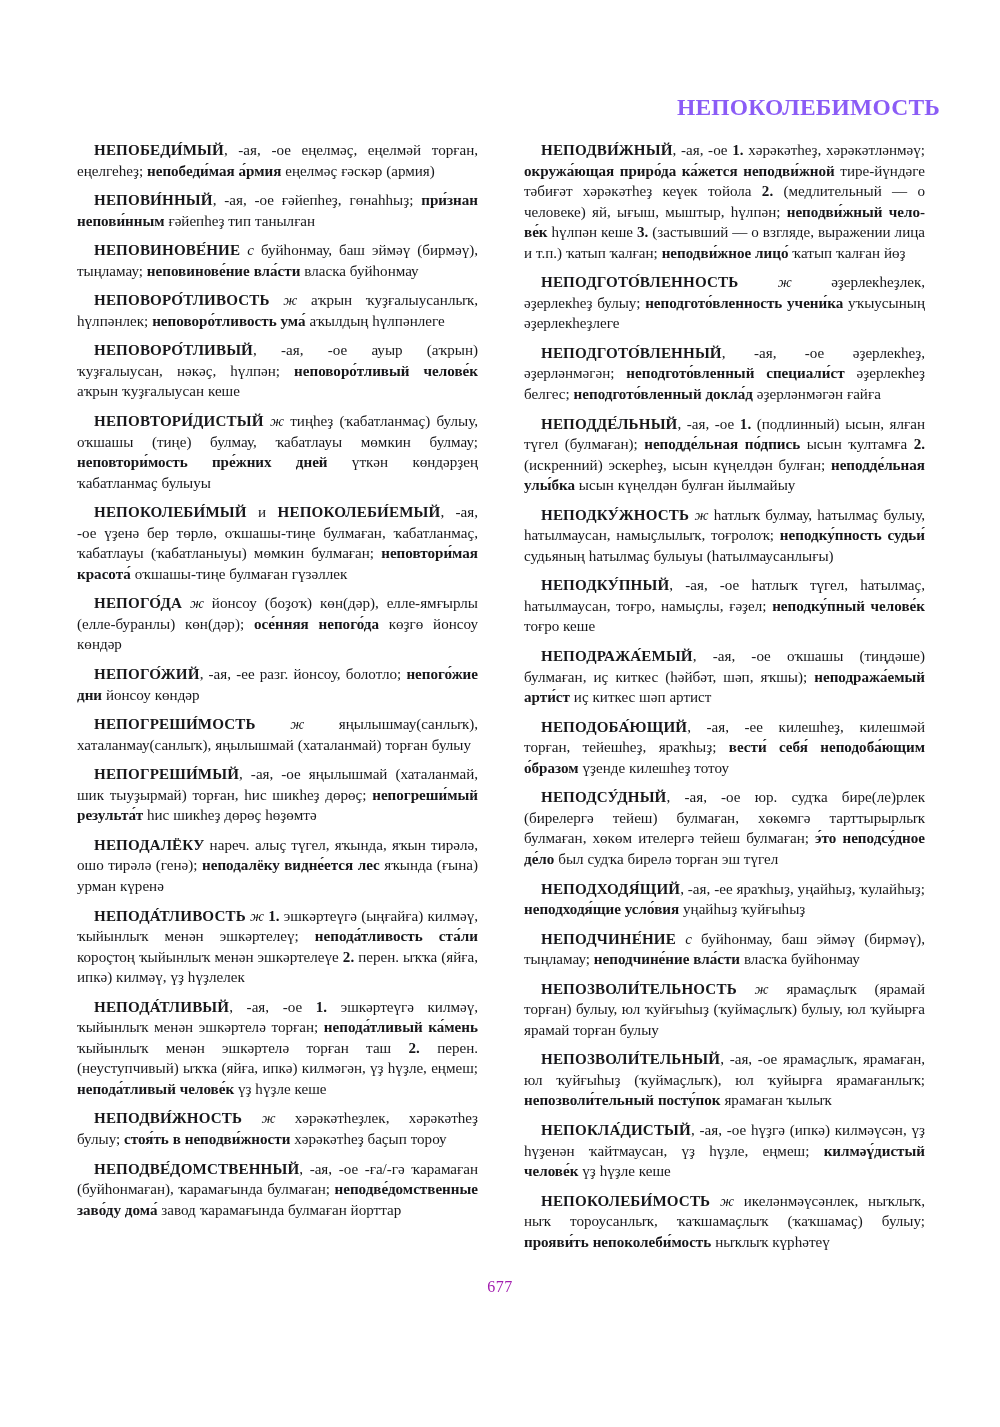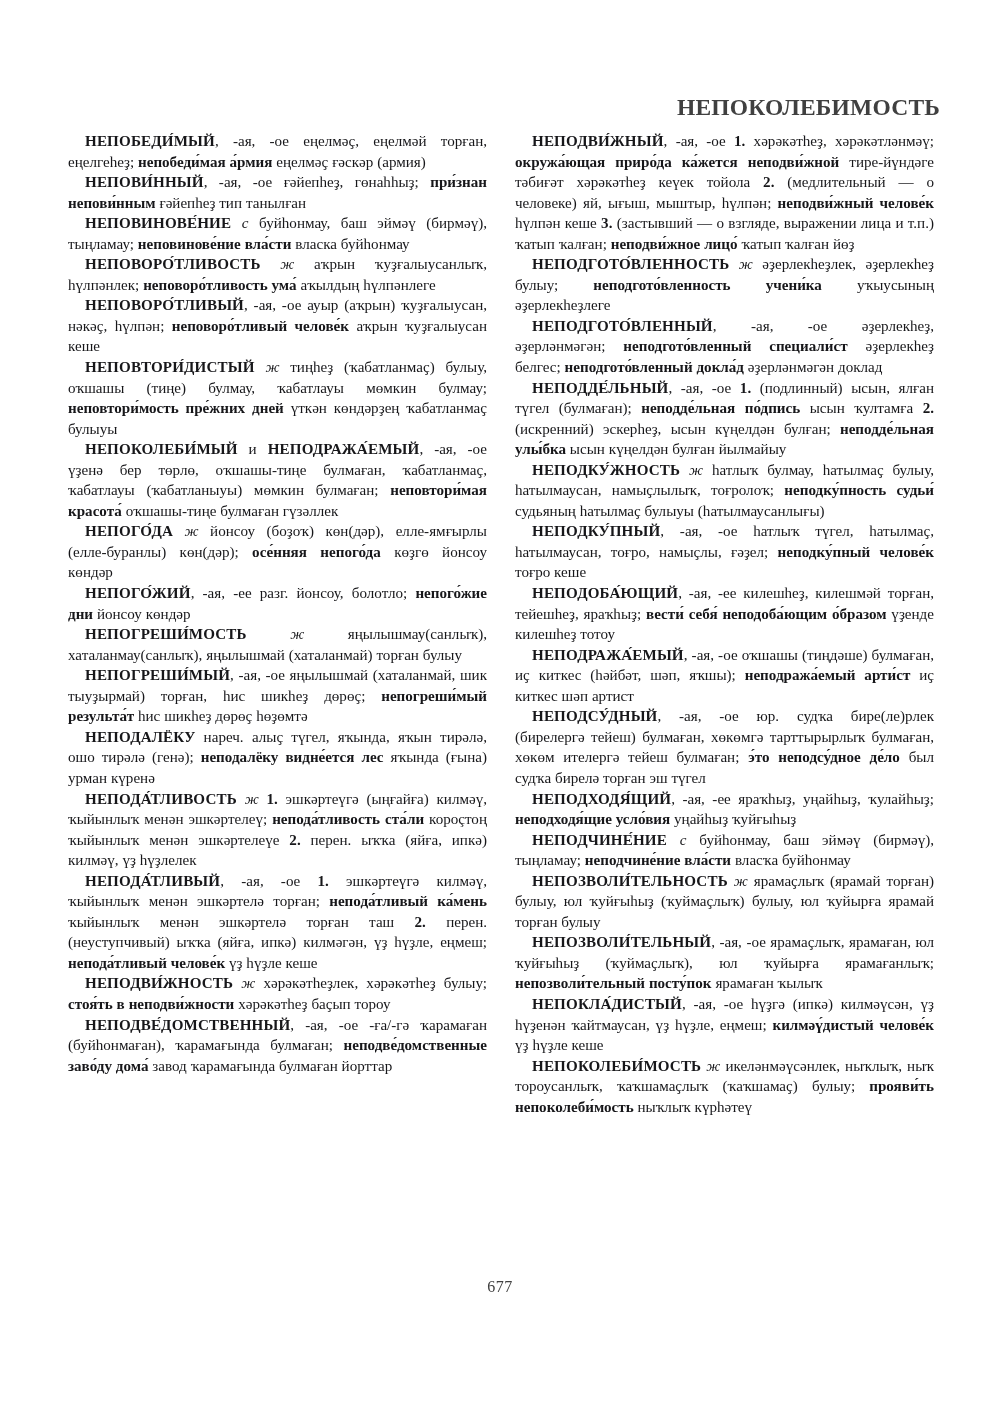--- a/index.html
+++ b/index.html
@@ -28,21 +28,21 @@
   .running-head {
     position: absolute;
     left: 60px;
     top: 95px;
     width: 880px;
     text-align: right;
     font-size: 23.5px;
     font-weight: bold;
     letter-spacing: 0.2px;
     line-height: 1.1;
-    color: #404040;
+    color: #8b5cf6;
   }
 
   
   .columns {
     position: absolute;
     left: 68px;
     top: 131px;
     width: 866px;
     height: 1125px;
     display: flex;
@@ -54,21 +54,21 @@
     line-height: 20.55px;
     text-align: justify;
     text-justify: inter-word;
     hyphens: manual;
     word-spacing: 0.1px;
   }
   .col.right { width: 419px; }
 
   
   .entry {
-    margin: 0;
+    margin: 9px;
     padding: 0;
     text-indent: 17px;
   }
   .entry + .entry { margin-top: 0; }
 
   
   .hw {
     font-weight: bold;
     letter-spacing: 0.15px;
   }
@@ -82,21 +82,21 @@
   .n { font-weight: bold; }
 
   
   .folio {
     position: absolute;
     left: 0;
     top: 1278px;
     width: 1000px;
     text-align: center;
     font-size: 16px;
-    color: #404040;
+    color: #a21caf;
   }
   .folio span { letter-spacing: 0.5px; }
 </style>
 </head>
 <body>
 
 <div class="page">
 
   <div class="running-head">НЕПОКОЛЕБИМОСТЬ</div>
 
@@ -109,21 +109,21 @@
       <p class="entry"><span class="hw">НЕПОВИ́ННЫЙ</span><span>, -ая, -ое ғәйепһеҙ, гө­наһһыҙ; </span><span class="b">при́знан непови́нным</span><span> ғәйепһеҙ тип та­нылған</span></p>
 
       <p class="entry"><span class="hw">НЕПОВИНОВЕ́НИЕ</span><span class="g"> с </span><span>буйһонмау, баш эймәү (бирмәү), тыңламау; </span><span class="b">неповинове́ние вла́сти</span><span> власка буйһонмау</span></p>
 
       <p class="entry"><span class="hw">НЕПОВОРО́ТЛИВОСТЬ</span><span class="g"> ж </span><span>аҡрын ҡуҙғалыу­санлыҡ, һүлпәнлек; </span><span class="b">неповоро́тливость ума́</span><span> аҡылдың һүлпәнлеге</span></p>
 
       <p class="entry"><span class="hw">НЕПОВОРО́ТЛИВЫЙ</span><span>, -ая, -ое ауыр (аҡ­рын) ҡуҙғалыусан, нәкәҫ, һүлпән; </span><span class="b">неповоро́тли­вый челове́к</span><span> аҡрын ҡуҙғалыусан кеше</span></p>
 
       <p class="entry"><span class="hw">НЕПОВТОРИ́ДИСТЫЙ</span><span class="g"> ж </span><span>тиңһеҙ (ҡабатлан­маҫ) булыу, оҡшашы (тиңе) булмау, ҡабатлауы мөмкин булмау; </span><span class="b">неповтори́мость пре́жних дней</span><span> үткән көндәрҙең ҡабатланмаҫ булыуы</span></p>
 
-      <p class="entry"><span class="hw">НЕПОКОЛЕБИ́МЫЙ</span><span> и </span><span class="hw">НЕПОДРАЖА́Е­МЫЙ</span><span>, -ая, -ое үҙенә бер төрлө, оҡшашы-тиңе булмаған, ҡабатланмаҫ, ҡабатлауы (ҡабатланы­уы) мөмкин булмаған; </span><span class="b">неповтори́мая красота́</span><span> оҡшашы-тиңе булмаған гүзәллек</span></p>
+      <p class="entry"><span class="hw">НЕПОКОЛЕБИ́МЫЙ</span><span> и </span><span class="hw">НЕПОКОЛЕБИ́Е­МЫЙ</span><span>, -ая, -ое үҙенә бер төрлө, оҡшашы-тиңе булмаған, ҡабатланмаҫ, ҡабатлауы (ҡабатланы­уы) мөмкин булмаған; </span><span class="b">неповтори́мая красота́</span><span> оҡшашы-тиңе булмаған гүзәллек</span></p>
 
       <p class="entry"><span class="hw">НЕПОГО́ДА</span><span class="g"> ж </span><span>йонсоу (боҙоҡ) көн(дәр), ел­ле-ямғырлы (елле-буранлы) көн(дәр); </span><span class="b">осе́нняя непого́да</span><span> көҙгө йонсоу көндәр</span></p>
 
       <p class="entry"><span class="hw">НЕПОГО́ЖИЙ</span><span>, -ая, -ее </span><span class="i">разг.</span><span> йонсоу, болот­ло; </span><span class="b">непого́жие дни</span><span> йонсоу көндәр</span></p>
 
       <p class="entry"><span class="hw">НЕПОГРЕШИ́МОСТЬ</span><span class="g"> ж </span><span>яңылышмау(сан­лыҡ), хаталанмау(санлыҡ), яңылышмай (хата­ланмай) торған булыу</span></p>
 
       <p class="entry"><span class="hw">НЕПОГРЕШИ́МЫЙ</span><span>, -ая, -ое яңылышмай (хаталанмай, шик тыуҙырмай) торған, һис шикһеҙ дөрөҫ; </span><span class="b">непогреши́мый результа́т</span><span> һис шикһеҙ дөрөҫ һөҙөмтә</span></p>
 
       <p class="entry"><span class="hw">НЕПОДАЛЁКУ</span><span class="i"> нареч.</span><span> алыҫ түгел, яҡында, яҡын тирәлә, ошо тирәлә (генә); </span><span class="b">неподалёку видне́ется лес</span><span> яҡында (ғына) урман күренә</span></p>
@@ -137,31 +137,31 @@
       <p class="entry"><span class="hw">НЕПОДВЕ́ДОМСТВЕННЫЙ</span><span>, -ая, -ое -ға/-гә ҡарамаған (буйһонмаған), ҡарамағында булмаған; </span><span class="b">неподве́домственные заво́ду дома́</span><span> за­вод ҡарамағында булмаған йорттар</span></p>
 
     </div>
 
     <div class="col right">
 
       <p class="entry"><span class="hw">НЕПОДВИ́ЖНЫЙ</span><span>, -ая, -ое </span><span class="n">1.</span><span> хәрәкәтһеҙ, хәрәкәтләнмәү; </span><span class="b">окружа́ющая приро́да ка́жется неподви́жной</span><span> тире-йүндәге тәбиғәт хәрәкәтһеҙ кеүек тойола </span><span class="n">2.</span><span class="i"> (медлительный — о человеке)</span><span> яй, ығыш, мыштыр, һүлпән; </span><span class="b">неподви́жный чело­ве́к</span><span> һүлпән кеше </span><span class="n">3.</span><span class="i"> (застывший — о взгляде, выражении лица и т.п.)</span><span> ҡатып ҡалған; </span><span class="b">непо­дви́жное лицо́</span><span> ҡатып ҡалған йөҙ</span></p>
 
       <p class="entry"><span class="hw">НЕПОДГОТО́ВЛЕННОСТЬ</span><span class="g"> ж </span><span>әҙерлекһеҙ­лек, әҙерлекһеҙ булыу; </span><span class="b">неподгото́вленность учени́ка</span><span> уҡыусының әҙерлекһеҙлеге</span></p>
 
-      <p class="entry"><span class="hw">НЕПОДГОТО́ВЛЕННЫЙ</span><span>, -ая, -ое әҙер­лекһеҙ, әҙерләнмәгән; </span><span class="b">неподгото́вленный специ­али́ст</span><span> әҙерлекһеҙ белгес; </span><span class="b">неподгото́вленный до­кла́д</span><span> әҙерләнмәгән доклад</span></p>
+      <p class="entry"><span class="hw">НЕПОДГОТО́ВЛЕННЫЙ</span><span>, -ая, -ое әҙер­лекһеҙ, әҙерләнмәгән; </span><span class="b">неподгото́вленный специ­али́ст</span><span> әҙерлекһеҙ белгес; </span><span class="b">неподгото́вленный до­кла́д</span><span> әҙерләнмәгән ғайға</span></p>
 
       <p class="entry"><span class="hw">НЕПОДДЕ́ЛЬНЫЙ</span><span>, -ая, -ое </span><span class="n">1.</span><span class="i"> (подлинный)</span><span> ысын, ялған түгел (булмаған); </span><span class="b">неподде́льная по́дпись</span><span> ысын ҡултамға </span><span class="n">2.</span><span class="i"> (искренний)</span><span> эс­керһеҙ, ысын күңелдән булған; </span><span class="b">неподде́льная улы́бка</span><span> ысын күңелдән булған йылмайыу</span></p>
 
       <p class="entry"><span class="hw">НЕПОДКУ́ЖНОСТЬ</span><span class="g"> ж </span><span>һатлыҡ булмау, һатылмаҫ булыу, һатылмаусан, намыҫлылыҡ, тоғролоҡ; </span><span class="b">неподку́пность судьи́</span><span> судьяның һатылмаҫ булыуы (һатылмаусанлығы)</span></p>
 
       <p class="entry"><span class="hw">НЕПОДКУ́ПНЫЙ</span><span>, -ая, -ое һатлыҡ түгел, һатылмаҫ, һатылмаусан, тоғро, намыҫлы, ғәҙел; </span><span class="b">неподку́пный челове́к</span><span> тоғро кеше</span></p>
 
+      <p class="entry"><span class="hw">НЕПОДРАЖА́ЕМЫЙ</span><span>, -ая, -ое оҡшашы (тиң­дәше) булмаған, иҫ киткес (һәйбәт, шәп, яҡшы); </span><span class="b">неподража́емый арти́ст</span><span> иҫ киткес шәп артист</span></p>
+
       <p class="entry"><span class="hw">НЕПОДОБА́ЮЩИЙ</span><span>, -ая, -ее килешһеҙ, ки­лешмәй торған, тейешһеҙ, яраҡһыҙ; </span><span class="b">вести́ себя́ неподоба́ющим о́бразом</span><span> үҙенде килешһеҙ тотоу</span></p>
-
-      <p class="entry"><span class="hw">НЕПОДРАЖА́ЕМЫЙ</span><span>, -ая, -ое оҡшашы (тиң­дәше) булмаған, иҫ киткес (һәйбәт, шәп, яҡшы); </span><span class="b">неподража́емый арти́ст</span><span> иҫ киткес шәп артист</span></p>
 
       <p class="entry"><span class="hw">НЕПОДСУ́ДНЫЙ</span><span>, -ая, -ое </span><span class="i">юр.</span><span> судҡа би­ре(ле)рлек (бирелергә тейеш) булмаған, хөкөмгә тарттырырлыҡ булмаған, хөкөм ителергә тейеш булмаған; </span><span class="b">э́то неподсу́дное де́ло</span><span> был судҡа би­релә торған эш түгел</span></p>
 
       <p class="entry"><span class="hw">НЕПОДХОДЯ́ЩИЙ</span><span>, -ая, -ее яраҡһыҙ, уңайһыҙ, ҡулайһыҙ; </span><span class="b">неподходя́щие усло́вия</span><span> уңайһыҙ ҡуйғыһыҙ</span></p>
 
       <p class="entry"><span class="hw">НЕПОДЧИНЕ́НИЕ</span><span class="g"> с </span><span>буйһонмау, баш эймәү (бирмәү), тыңламау; </span><span class="b">неподчине́ние вла́сти</span><span> власҡа буйһонмау</span></p>
 
       <p class="entry"><span class="hw">НЕПОЗВОЛИ́ТЕЛЬНОСТЬ</span><span class="g"> ж </span><span>ярамаҫлыҡ (ярамай торған) булыу, юл ҡуйғыһыҙ (ҡуймаҫ­лыҡ) булыу, юл ҡуйырға ярамай торған булыу</span></p>
 
       <p class="entry"><span class="hw">НЕПОЗВОЛИ́ТЕЛЬНЫЙ</span><span>, -ая, -ое яра­маҫлыҡ, ярамаған, юл ҡуйғыһыҙ (ҡуймаҫлыҡ), юл ҡуйырға ярамағанлыҡ; </span><span class="b">непозволи́тельный посту́пок</span><span> ярамаған ҡылыҡ</span></p>

